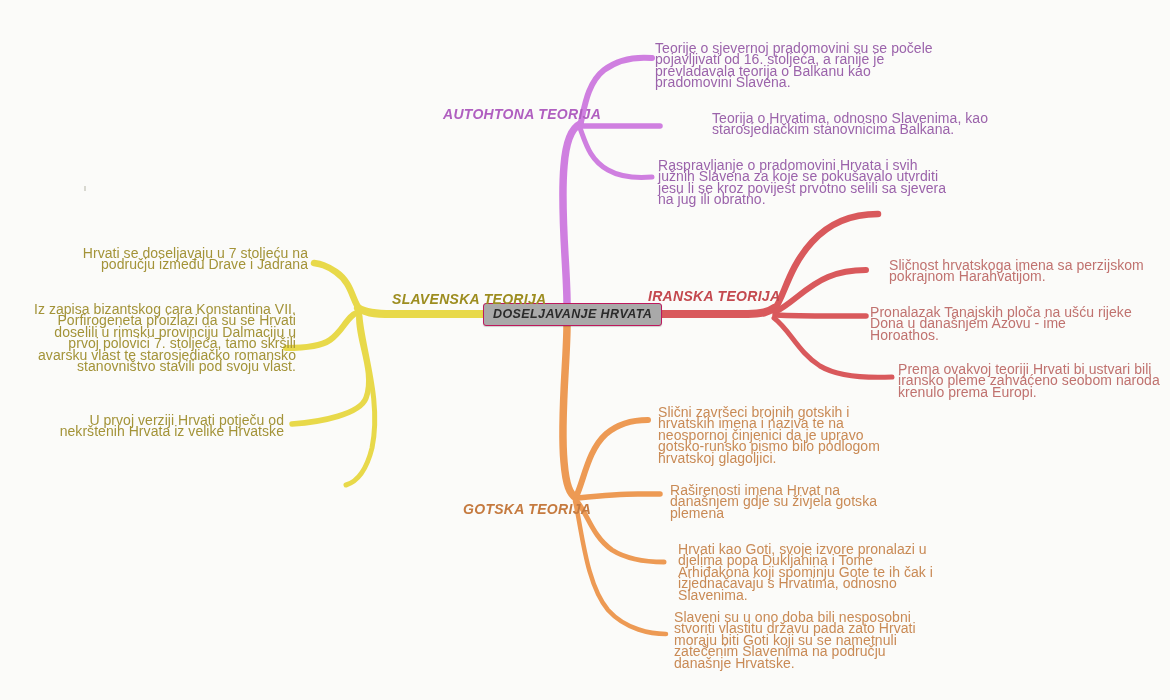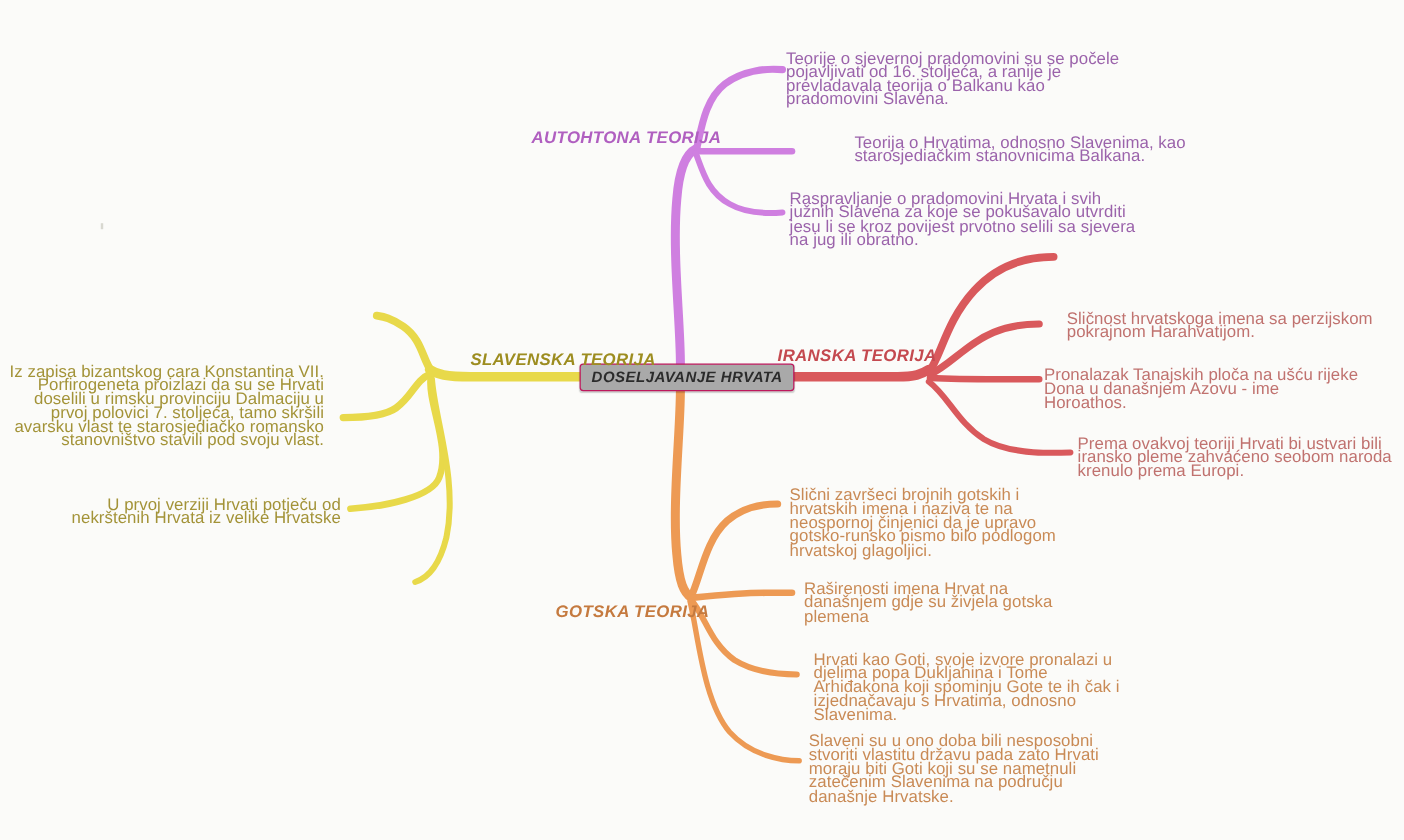--- a/index.html
+++ b/index.html
@@ -115,21 +115,22 @@
   <div class="branch-title t-gotska">GOTSKA TEORIJA</div>
 
   <div class="leaf violet right" style="left:655px;top:43px;width:292px;">Teorije o sjevernoj pradomovini su se počele pojavljivati od 16. stoljeća, a ranije je prevladavala teorija o Balkanu kao pradomovini Slavena.</div>
   <div class="leaf violet right" style="left:664px;top:113px;width:292px;margin-left:48px;">Teorija o Hrvatima, odnosno Slavenima, kao starosjediačkim stanovnicima Balkana.</div>
   <div class="leaf violet right" style="left:658px;top:160px;width:294px;">Raspravljanje o pradomovini Hrvata i svih južnih Slavena za koje se pokušavalo utvrditi jesu li se kroz povijest prvotno selili sa sjevera na jug ili obratno.</div>
 
   <div class="leaf red right" style="left:889px;top:224px;width:268px;margin-top:36px;">Sličnost hrvatskoga imena sa perzijskom pokrajnom Harahvatijom.</div>
   <div class="leaf red right" style="left:870px;top:307px;width:262px;">Pronalazak Tanajskih ploča na ušću rijeke Dona u današnjem Azovu - ime Horoathos.</div>
   <div class="leaf red right" style="left:898px;top:364px;width:262px;">Prema ovakvoj teoriji Hrvati bi ustvari bili iransko pleme zahvaćeno seobom naroda krenulo prema Europi.</div>
 
-  <div class="leaf yellow lft" style="left:0;top:304px;width:270px;">Iz zapisa bizantskog cara Konstantina VII. Porfirogeneta proizlazi da su se Hrvati doselili u rimsku provinciju Dalmaciju u prvoj polovici 7. stoljeća, tamo skršili avarsku vlast te starosjediačko romansko stanovništvo stavili pod svoju vlast.</div>
+  <div class="leaf yellow lft" style="left:60px;top:248px;width:248px;">Hrvati se doseljavaju u 7 stoljeću na području između Drave i Jadrana</div>
+  <div class="leaf yellow lft" style="left:26px;top:304px;width:270px;">Iz zapisa bizantskog cara Konstantina VII. Porfirogeneta proizlazi da su se Hrvati doselili u rimsku provinciju Dalmaciju u prvoj polovici 7. stoljeća, tamo skršili avarsku vlast te starosjediačko romansko stanovništvo stavili pod svoju vlast.</div>
   <div class="leaf yellow lft" style="left:28px;top:415px;width:256px;">U prvoj verziji Hrvati potječu od nekrštenih Hrvata iz velike Hrvatske</div>
 
   <div class="leaf orange right" style="left:658px;top:407px;width:248px;">Slični završeci brojnih gotskih i hrvatskih imena i naziva te na neospornoj činjenici da je upravo gotsko-runsko pismo bilo podlogom hrvatskoj glagoljici.</div>
   <div class="leaf orange right" style="left:670px;top:485px;width:242px;">Raširenosti imena Hrvat na današnjem gdje su živjela gotska plemena</div>
   <div class="leaf orange right" style="left:678px;top:544px;width:268px;">Hrvati kao Goti, svoje izvore pronalazi u djelima popa Dukljanina i Tome Arhiđakona koji spominju Gote te ih čak i izjednačavaju s Hrvatima, odnosno Slavenima.</div>
   <div class="leaf orange right" style="left:674px;top:612px;width:252px;">Slaveni su u ono doba bili nesposobni stvoriti vlastitu državu pada zato Hrvati moraju biti Goti koji su se nametnuli zatečenim Slavenima na području današnje Hrvatske.</div>
 
   <div style="position:absolute;left:84px;top:186px;width:2px;height:5px;background:#d8d8d0;"></div>
 
 </div>

